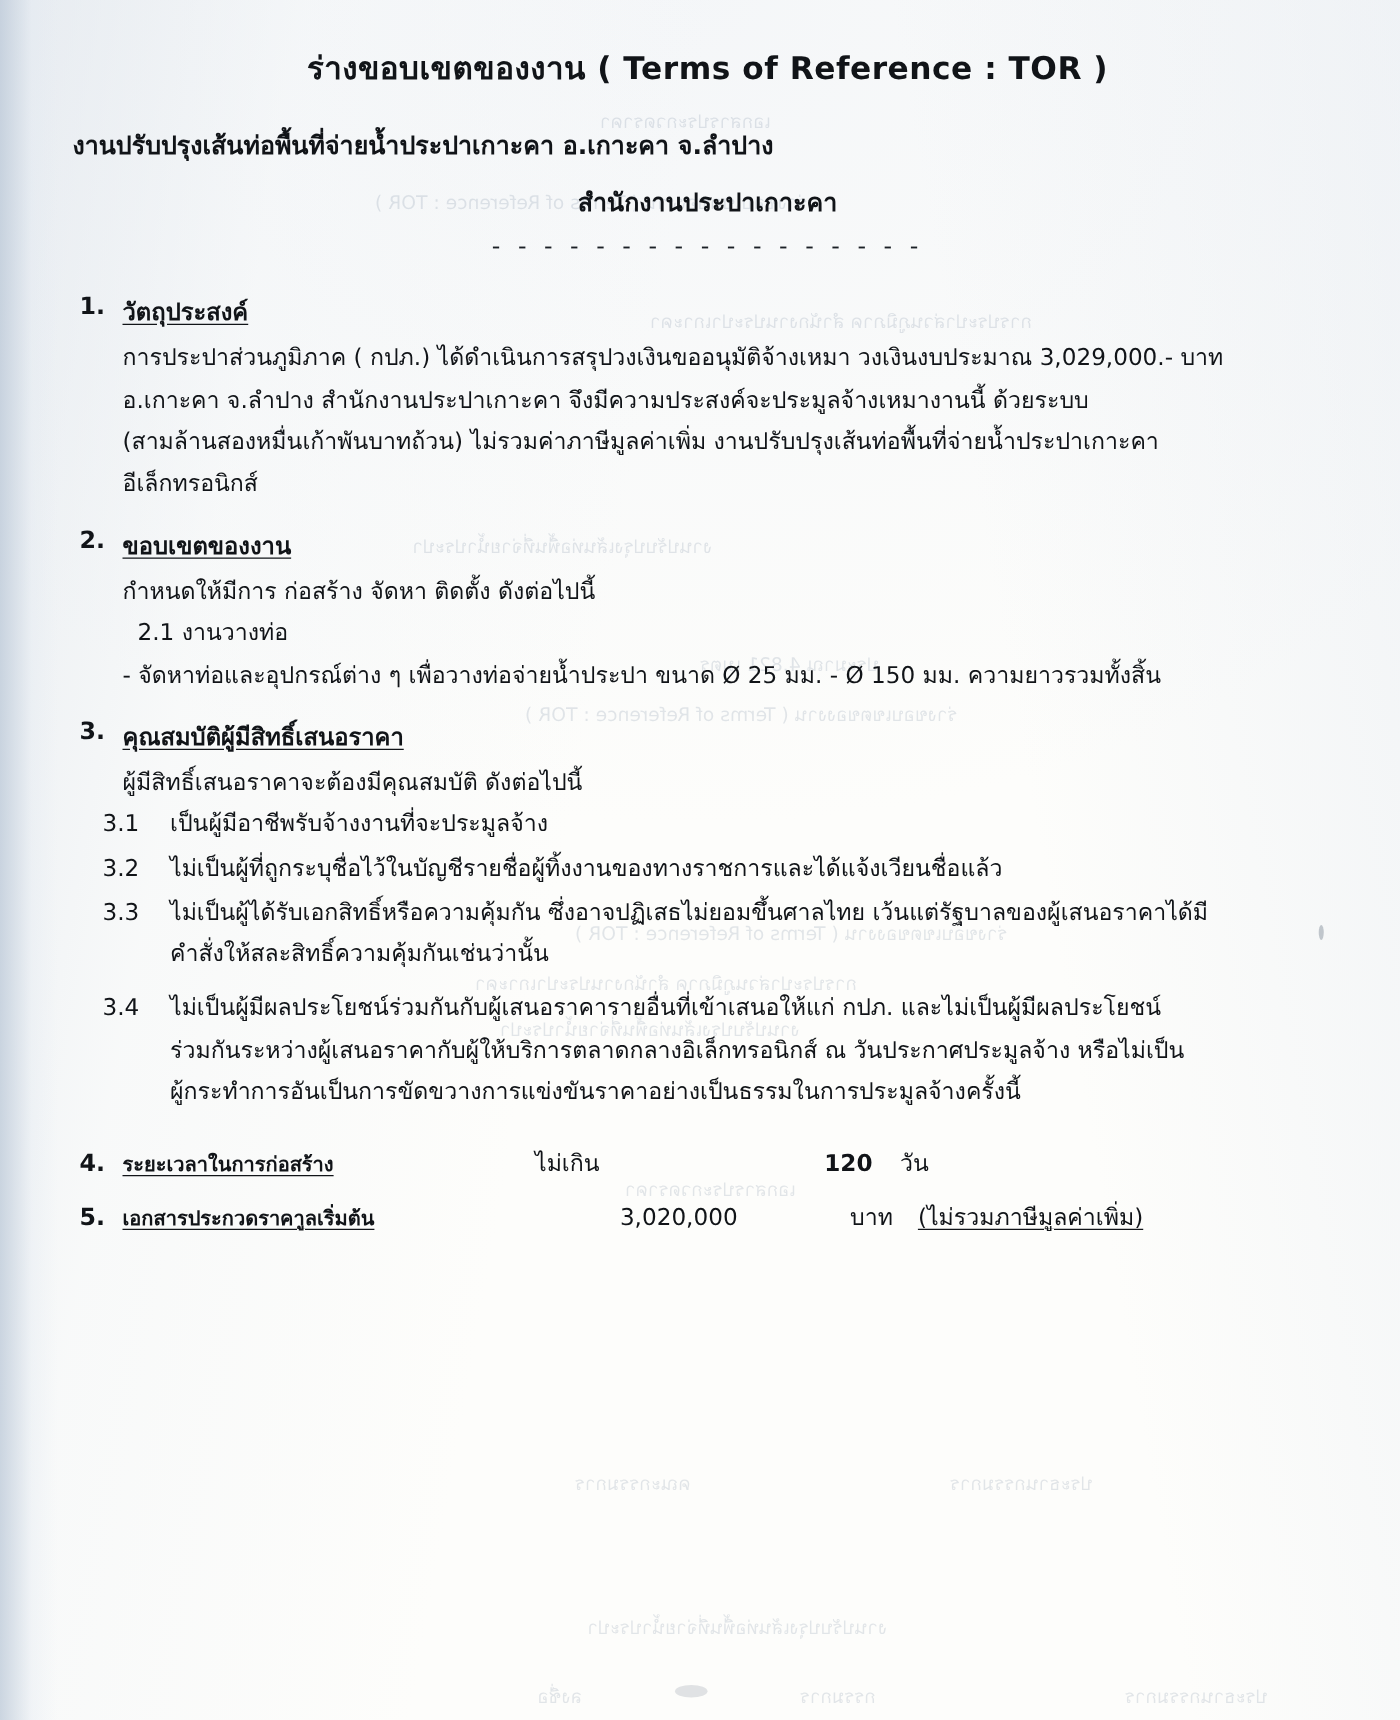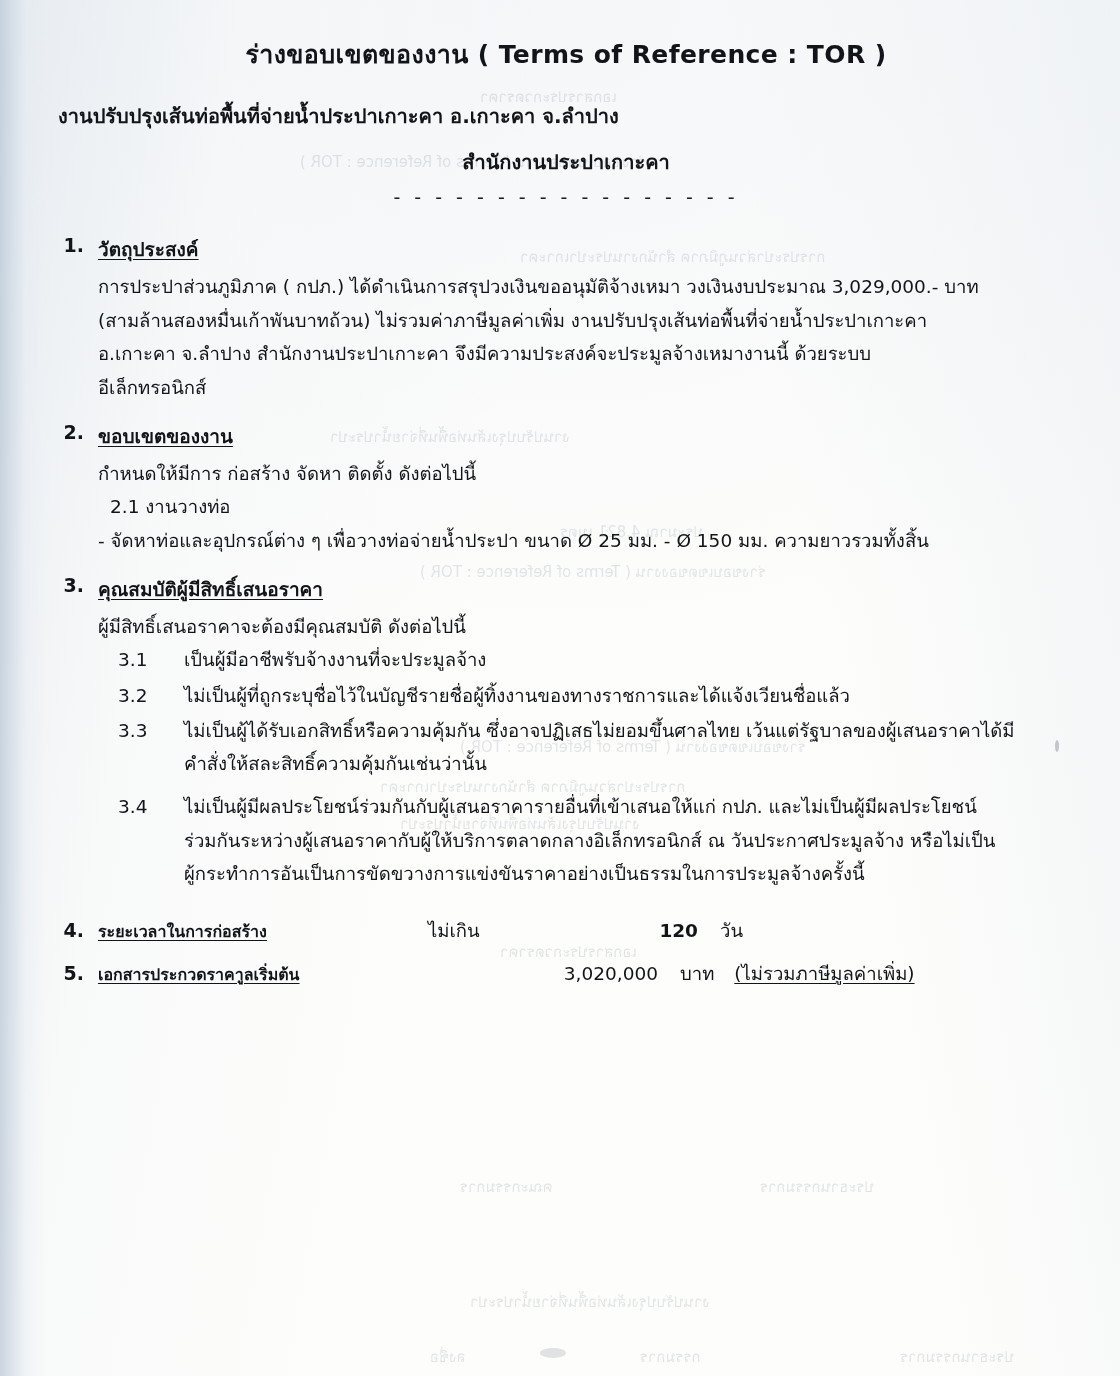--- a/index.html
+++ b/index.html
@@ -121,24 +121,24 @@
     margin-left: 52px;
   }
   .dash-line {
     font-size: 18.5px;
     line-height: 1.82;
     margin-left: 40px;
   }
 
   .list-item {
     display: flex;
-    gap: 28px;
+    gap: 16px;
     font-size: 18.5px;
     line-height: 1.8;
-    margin-left: 60px;
+    margin-left: 24px;
     margin-bottom: 2px;
   }
   .list-num { flex: 0 0 38px; }
   .list-body { max-width: 900px; }
 
   .final-row {
     display: flex;
     align-items: baseline;
     gap: 0;
     margin-top: 14px;
@@ -178,21 +178,21 @@
   .final-note {
     font-size: 18.5px;
     margin-left: 20px;
     text-decoration: underline;
     text-underline-offset: 3px;
   }
   .row5-val {
     font-size: 18.5px;
     width: 230px;
     flex: 0 0 230px;
-    text-align: right;
+    text-align: center;
   }
   .speck {
     position: absolute;
     z-index: 4;
     background: #8a949f;
     border-radius: 50%;
     opacity: 0.5;
   }
 </style>
 </head>
@@ -229,22 +229,22 @@
     <div class="title-sub2">สำนักงานประปาเกาะคา</div>
     <div class="divider-dashes">- - - - - - - - - - - - - - - - -</div>
 
     <div class="section">
       <div class="sec-head">
         <div class="sec-num">1.</div>
         <div class="sec-title">วัตถุประสงค์</div>
       </div>
       <div class="body-text">
         <p>การประปาส่วนภูมิภาค ( กปภ.)  ได้ดำเนินการสรุปวงเงินขออนุมัติจ้างเหมา  วงเงินงบประมาณ 3,029,000.- บาท</p>
+        <p>อ.เกาะคา  จ.ลำปาง  สำนักงานประปาเกาะคา  จึงมีความประสงค์จะประมูลจ้างเหมางานนี้ ด้วยระบบ</p>
         <p>(สามล้านสองหมื่นเก้าพันบาทถ้วน) ไม่รวมค่าภาษีมูลค่าเพิ่ม  งานปรับปรุงเส้นท่อพื้นที่จ่ายน้ำประปาเกาะคา</p>
-        <p>อ.เกาะคา  จ.ลำปาง  สำนักงานประปาเกาะคา  จึงมีความประสงค์จะประมูลจ้างเหมางานนี้ ด้วยระบบ</p>
         <p>อีเล็กทรอนิกส์</p>
       </div>
     </div>
 
     <div class="section">
       <div class="sec-head">
         <div class="sec-num">2.</div>
         <div class="sec-title">ขอบเขตของงาน</div>
       </div>
       <div class="body-text">

